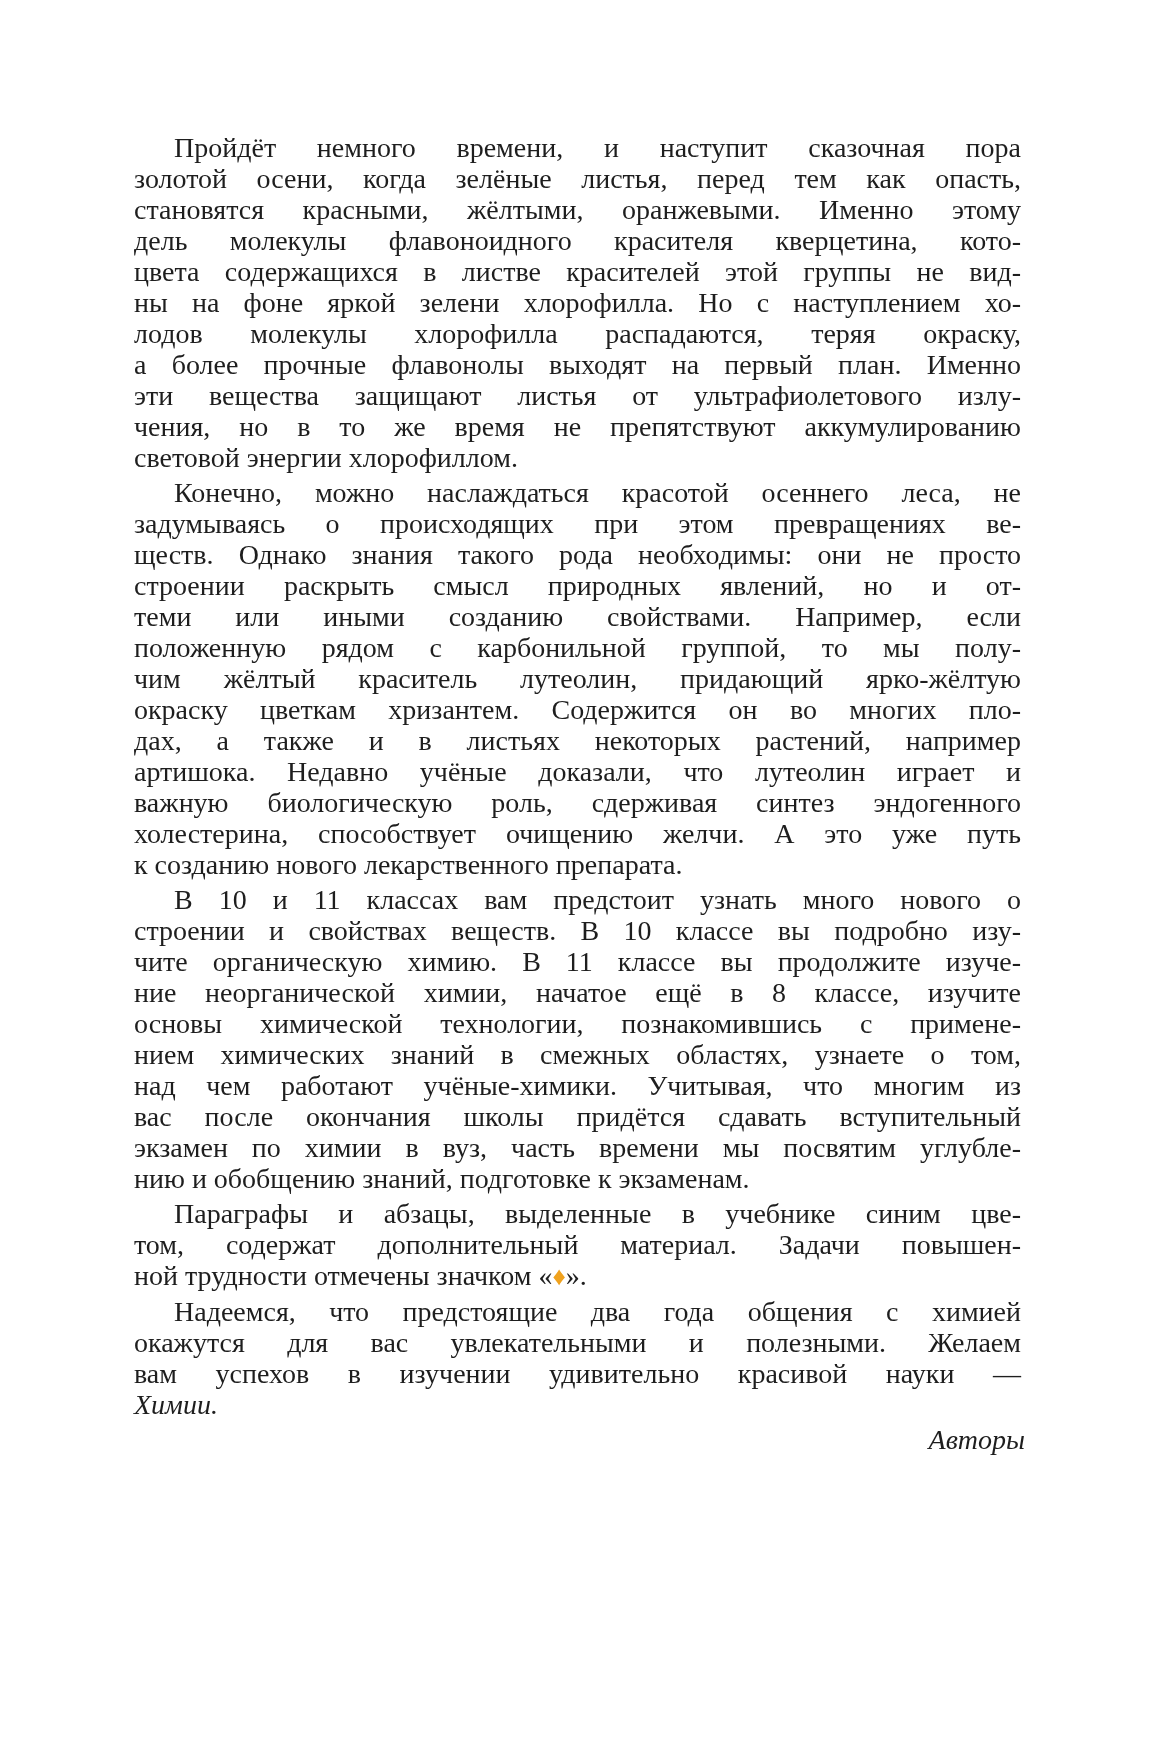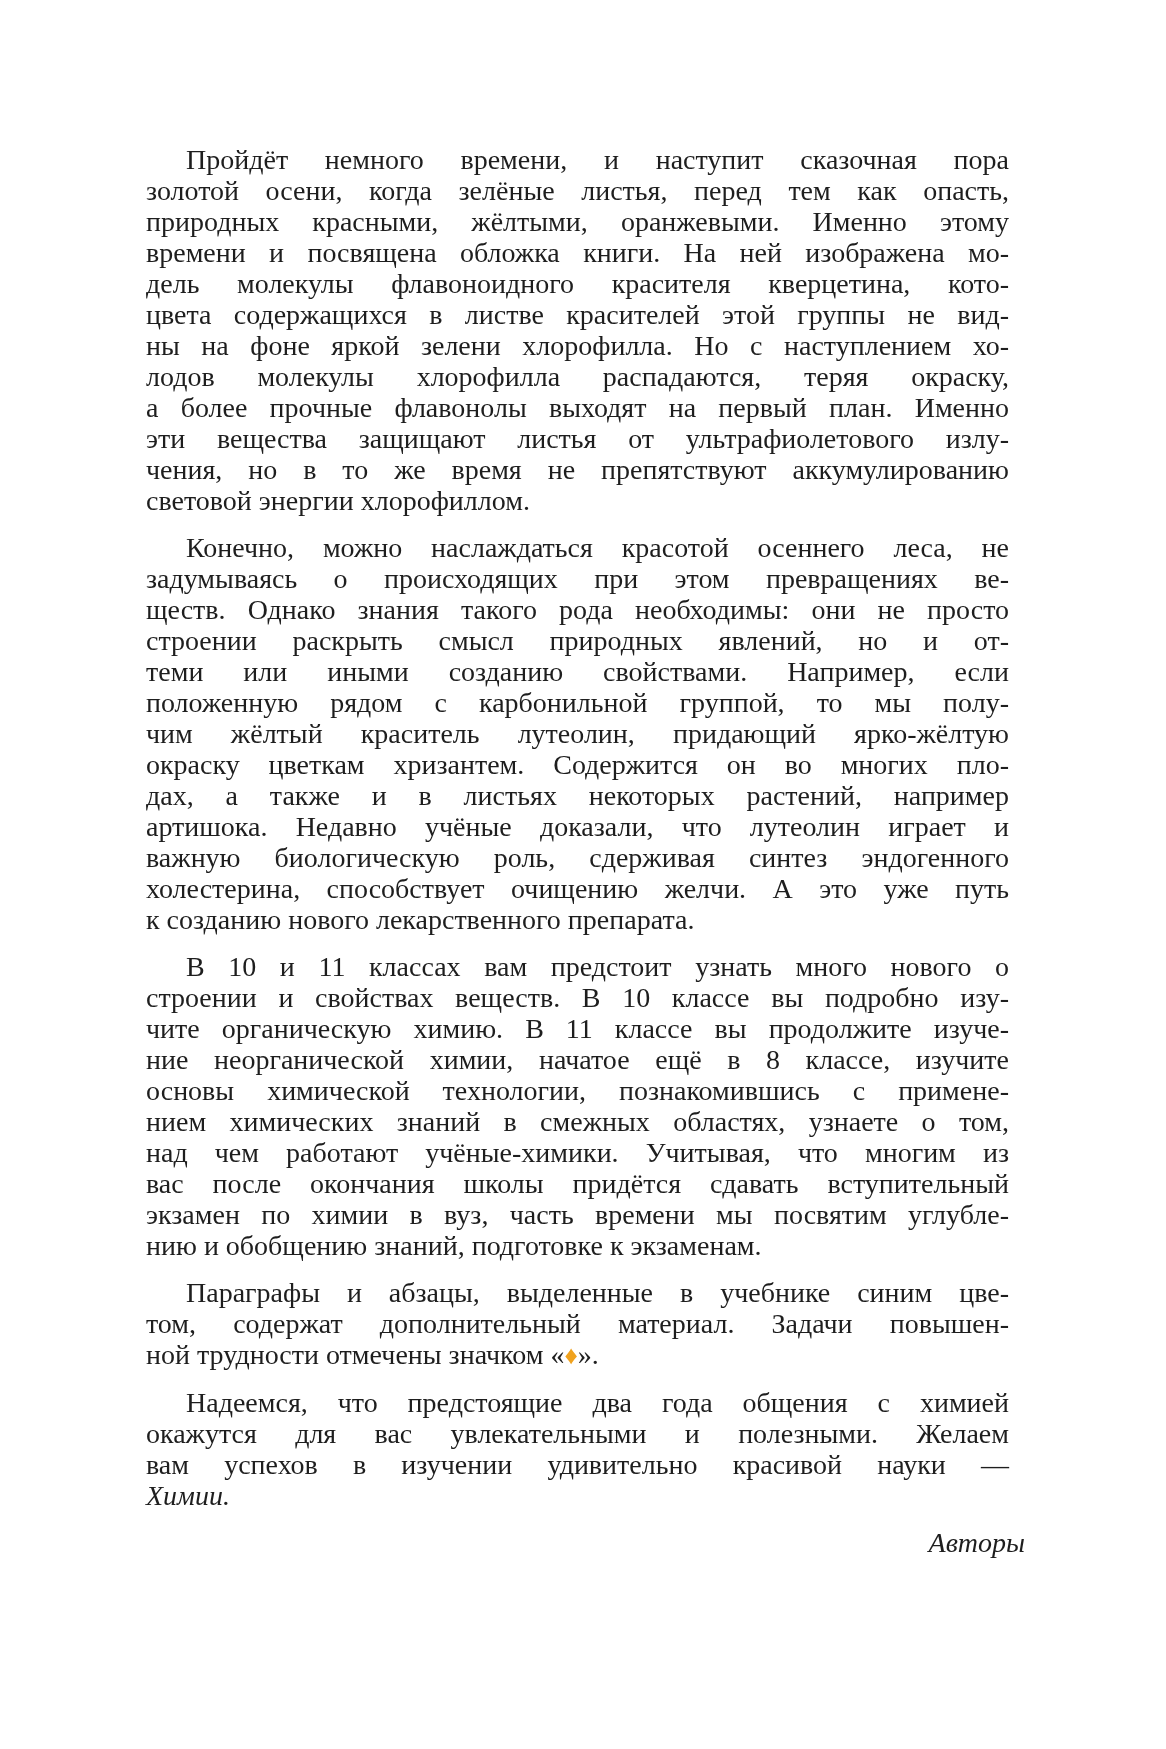--- a/index.html
+++ b/index.html
@@ -15,21 +15,21 @@
     color: #1e1e1e;
   }
   .text-block {
     position: absolute;
     left: 130px;
     top: 128px;
     width: 895px;
     font-size: 28px;
     line-height: 31px;
   }
-  .para { margin: 16px; }
+  .para { margin: 4px; }
   .line {
     display: block;
     text-align: justify;
     text-align-last: justify;
     white-space: normal;
   }
   .line.first {
     text-indent: 40px;
   }
   .line.para-end {
@@ -51,22 +51,21 @@
   }
 </style>
 </head>
 <body>
 
 <div class="text-block">
 
   <div class="para">
       <div class="line first">Пройдёт немного времени, и наступит сказочная пора</div>
       <div class="line">золотой осени, когда зелёные листья, перед тем как опасть,</div>
-      <div class="line">природных красными, жёлтыми, оранжевыми. Именно этому</div>
-      <div class="line">времени и посвящена обложка книги. На ней изображена мо-</div>
+      <div class="line">становятся красными, жёлтыми, оранжевыми. Именно этому</div>
       <div class="line">дель молекулы флавоноидного красителя кверцетина, кото-</div>
       <div class="line">цвета содержащихся в листве красителей этой группы не вид-</div>
       <div class="line">ны на фоне яркой зелени хлорофилла. Но с наступлением хо-</div>
       <div class="line">лодов молекулы хлорофилла распадаются, теряя окраску,</div>
       <div class="line">а более прочные флавонолы выходят на первый план. Именно</div>
       <div class="line">эти вещества защищают листья от ультрафиолетового излу-</div>
       <div class="line">чения, но в то же время не препятствуют аккумулированию</div>
       <div class="line para-end">световой энергии хлорофиллом.</div>
     </div>
     <div class="para">

